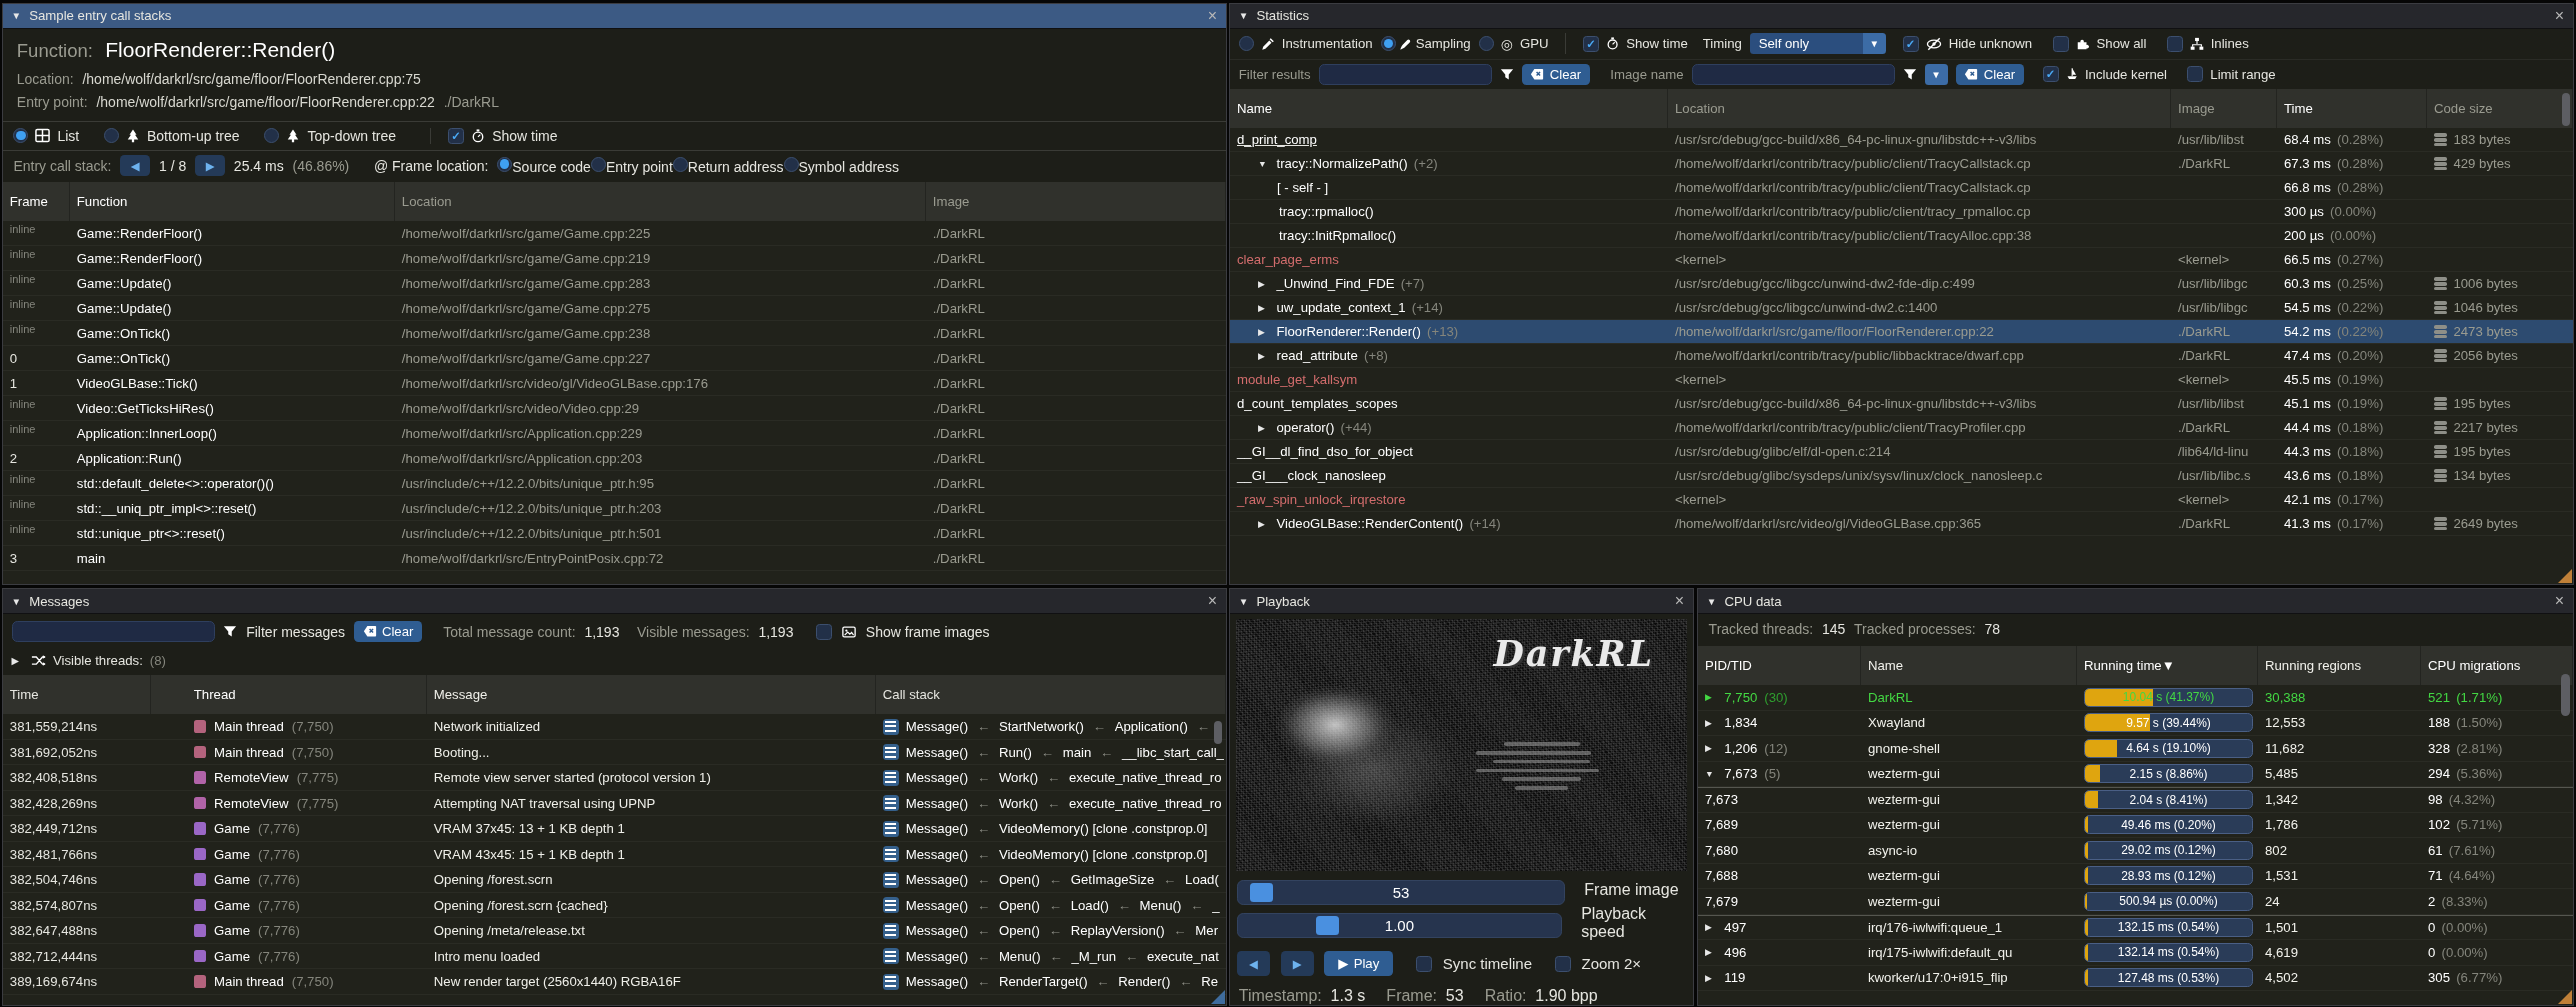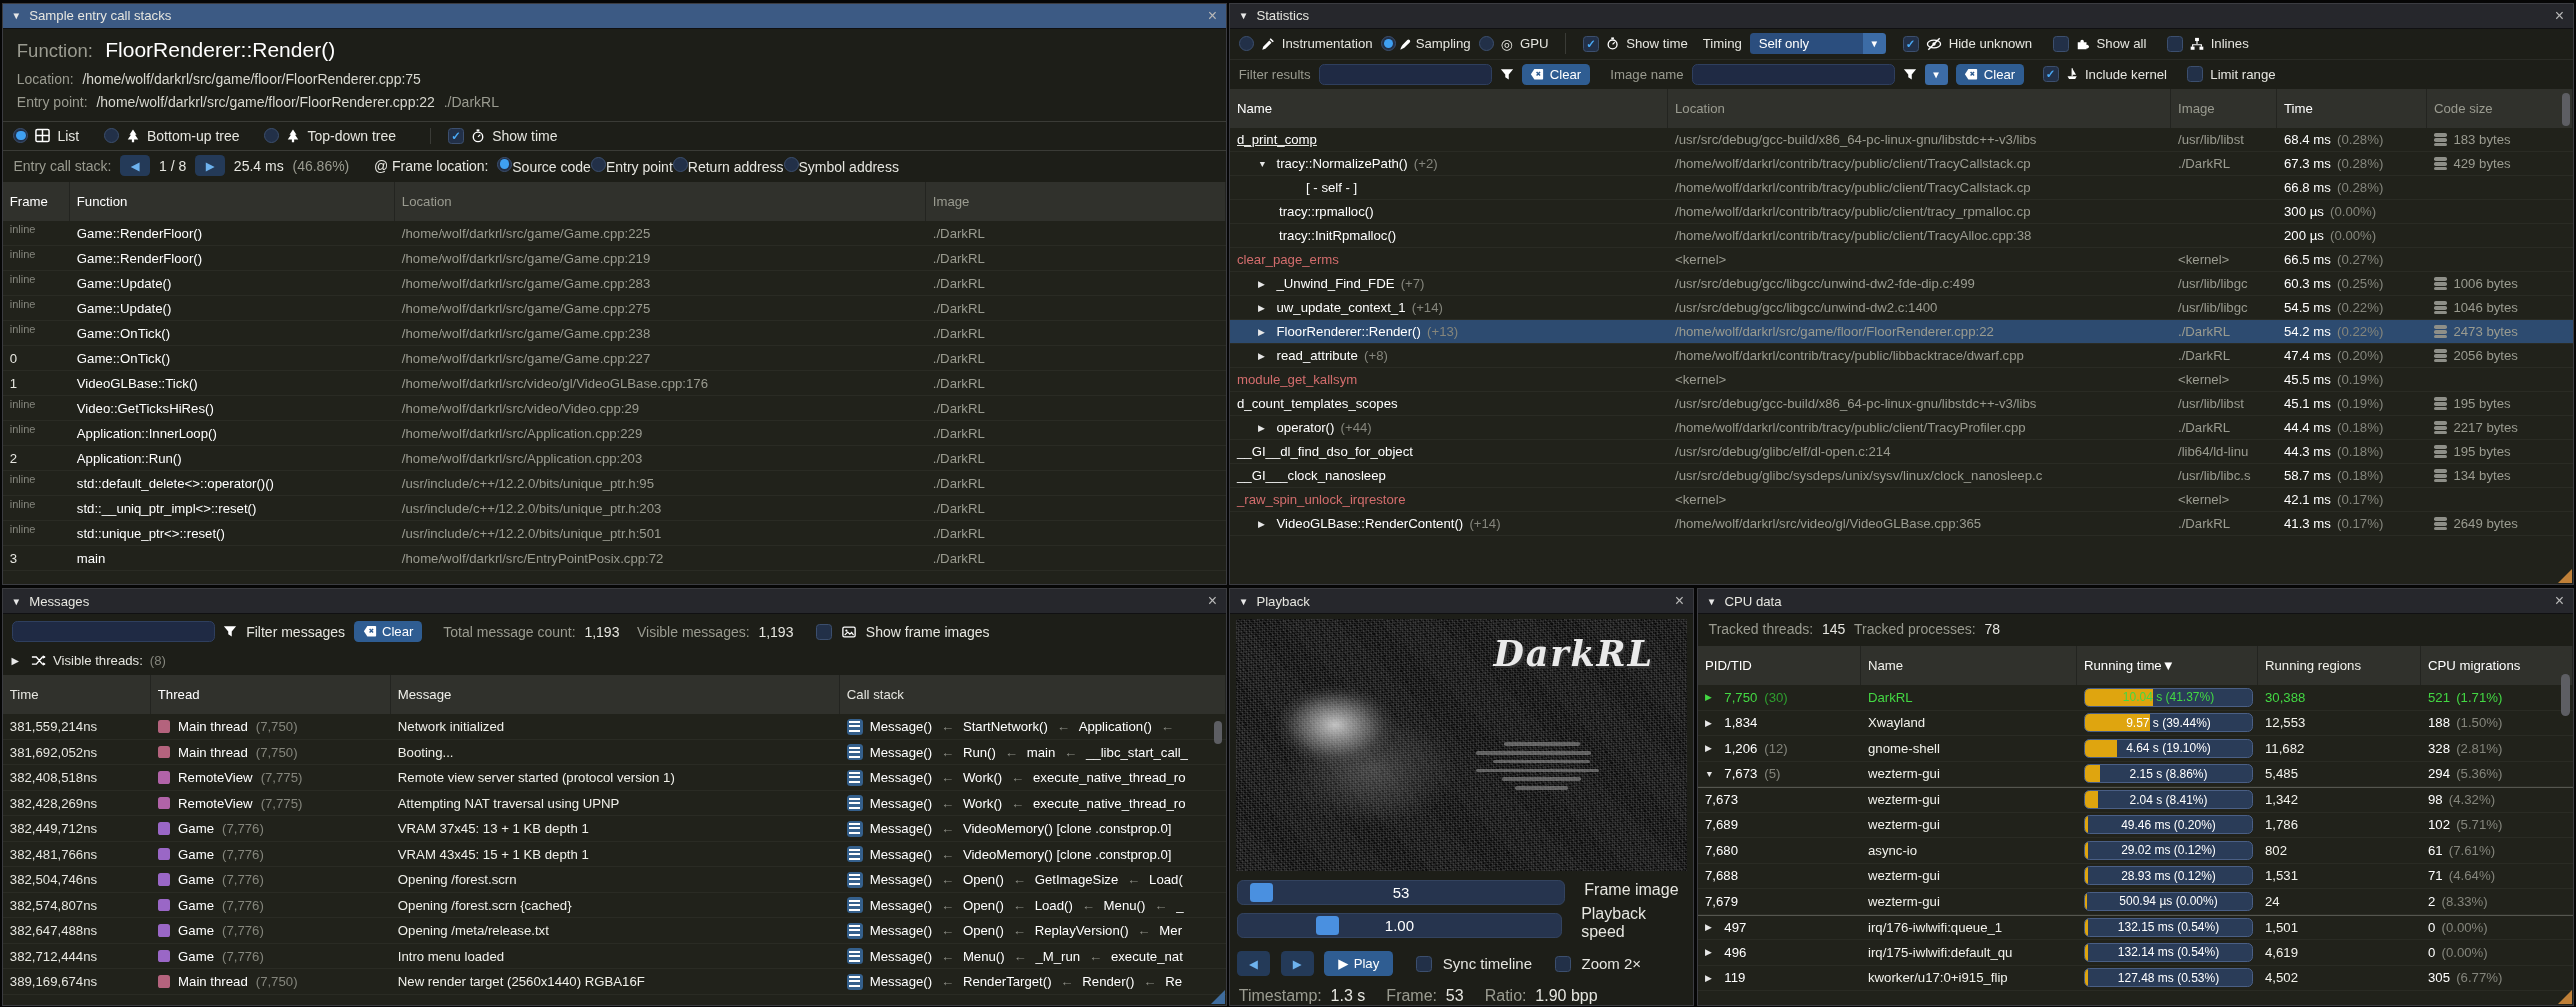--- a/index.html
+++ b/index.html
@@ -70,21 +70,21 @@
   .scroll-thumb { position:absolute; right:2.6px; top:3.5px; width:8.8px; height:33px; border-radius:4.4px; background:#5d5e63; }
   .resize-grip { position:absolute; right:0.9px; bottom:0.9px; width:0; height:0; border-style:solid; }
   .grip-orange { border-width:0 0 14px 14px; border-color:transparent transparent #c08038 transparent; }
   .grip-blue { border-width:0 0 14px 14px; border-color:transparent transparent #3f6c9e transparent; }
 
   
   #panel-messages { left:1.8px; top:588px; width:1225px; height:418px; }
   .ms-toolbar { display:flex; align-items:center; gap:8.8px; padding:6.2px 8.8px; font-size:14px; flex:0 0 35px; }
   .ms-threads { display:flex; align-items:center; gap:7px; padding:1.8px 8.8px 5.3px; font-size:13.2px; flex:0 0 26.4px; }
   .m-time { width:148px; flex:0 0 148px; color:#e6e6e0; }
-  .m-thread { width:240px; flex:0 0 240px; display:flex; align-items:center; gap:8px; }
+  .m-thread { width:240px; flex:0 0 240px; display:flex; align-items:center; gap:8px;margin-left:36px; }
   .m-msg { width:449px; flex:0 0 449px; color:#f0f0ea; }
   .m-stack { flex:1; display:flex; align-items:center; gap:7px; color:#e6e6e0; overflow:hidden; white-space:nowrap; }
   .thr-sq { width:12.3px; height:12.3px; border-radius:2.6px; flex:0 0 12.3px; }
   .msg-icon { width:16px; height:16px; border-radius:3.5px; background:#35608c; position:relative; flex:0 0 16px; }
   .msg-icon::before { content:""; position:absolute; left:2.6px; right:2.6px; top:2.6px; bottom:2.6px; background:repeating-linear-gradient(180deg,#fff 0 1.8px,rgba(0,0,0,0) 1.8px 4.4px); }
   .arr { color:#8f9088; padding:0 1.8px; }
   .msg-rows .trow { flex:0 0 25.5px; }
 
   
   #panel-playback { left:1229px; top:588px; width:465px; height:418px; }
@@ -472,21 +472,21 @@
         <div class="s-size">
           <span style="display: inline-flex; flex-direction: column; gap: 1.3px;">
             <i style="width: 13.2px; height: 3.5px; border-radius: 1.8px; background: rgb(142, 143, 136); display: block;"></i>
             <i style="width: 13.2px; height: 3.5px; border-radius: 1.8px; background: rgb(142, 143, 136); display: block;"></i>
             <i style="width: 13.2px; height: 3.5px; border-radius: 1.8px; background: rgb(142, 143, 136); display: block;"></i>
           </span>
           <span>429 bytes</span>
         </div>
       </div>
       <div class="trow" style="flex: 0 0 24px;">
-        <div class="s-name" style="padding-left: 76px;">
+        <div class="s-name" style="padding-left: 47px;">
           <span class="t-white">[ - self - ]</span>
         </div>
         <div class="s-loc">/home/wolf/darkrl/contrib/tracy/public/client/TracyCallstack.cp</div>
         <div class="s-img"></div>
         <div class="s-time">
           <span class="t-white">66.8 ms</span>
           <span class="dim">(0.28%)</span>
         </div>
         <div class="s-size"></div>
       </div>
@@ -681,21 +681,21 @@
           <span>195 bytes</span>
         </div>
       </div>
       <div class="trow" style="flex: 0 0 24px;">
         <div class="s-name" style="padding-left: 7px;">
           <span class="t-white">__GI___clock_nanosleep</span>
         </div>
         <div class="s-loc">/usr/src/debug/glibc/sysdeps/unix/sysv/linux/clock_nanosleep.c</div>
         <div class="s-img">/usr/lib/libc.s</div>
         <div class="s-time">
-          <span class="t-white">58.7 ms</span>
+          <span class="t-white">43.6 ms</span>
           <span class="dim">(0.18%)</span>
         </div>
         <div class="s-size">
           <span style="display: inline-flex; flex-direction: column; gap: 1.3px;">
             <i style="width: 13.2px; height: 3.5px; border-radius: 1.8px; background: rgb(142, 143, 136); display: block;"></i>
             <i style="width: 13.2px; height: 3.5px; border-radius: 1.8px; background: rgb(142, 143, 136); display: block;"></i>
             <i style="width: 13.2px; height: 3.5px; border-radius: 1.8px; background: rgb(142, 143, 136); display: block;"></i>
           </span>
           <span>134 bytes</span>
         </div>

